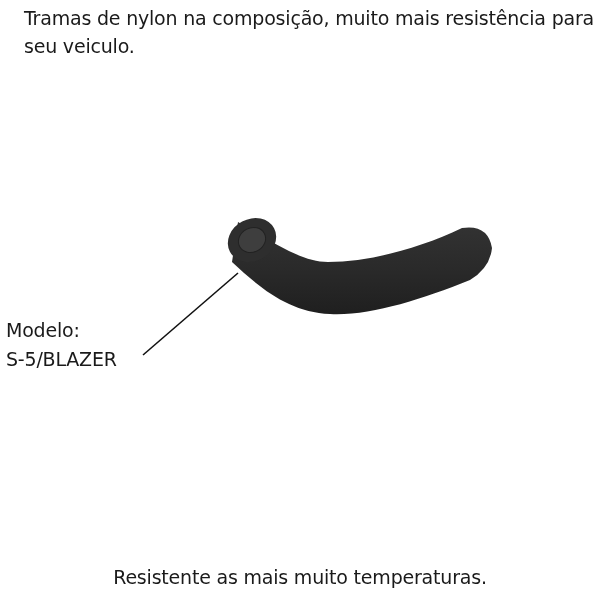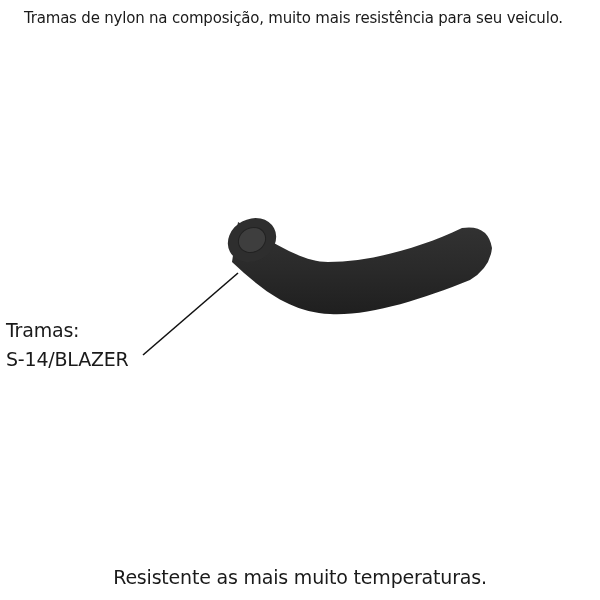--- a/index.html
+++ b/index.html
@@ -2,21 +2,21 @@
 <html><head>
   <meta charset="utf-8">
   <style>
     html, body { margin: 0; padding: 0; }
     body {
       width: 600px; height: 600px; background: #ffffff; position: relative; overflow: hidden;
       font-family: "DejaVu Sans", sans-serif; color: #1a1a1a;
     }
     .top-text {
       position: absolute; left: 24px; top: 4px; width: 570px;
-      font-size: 15px; line-height: 28px; letter-spacing: -0.2px;
+      font-size: 19px; line-height: 28px; letter-spacing: -0.2px;
     }
     .model-label {
       position: absolute; left: 6px; top: 316px;
       font-size: 19px; line-height: 29px; letter-spacing: -0.2px;
     }
     .bottom-text {
       position: absolute; left: 0; top: 564px; width: 600px; text-align: center;
       font-size: 19px; line-height: 26px; letter-spacing: -0.2px;
     }
     .product { position: absolute; left: 0; top: 0; width: 600px; height: 600px; }
@@ -44,17 +44,17 @@
            Q 490 268, 470 280
            C 420 300, 370 316, 330 314
            C 290 312, 262 290, 232 262
            Z" fill="url(#hoseGrad)"></path>
 
   <ellipse cx="252" cy="240" rx="25" ry="21" transform="rotate(-28 252 240)" fill="#2e2e2e"></ellipse>
   <ellipse cx="252" cy="240" rx="14" ry="12" transform="rotate(-28 252 240)" fill="#3e3e3e" stroke="#222" stroke-width="1"></ellipse>
 </svg>
 
 <div class="model-label">
-  <div>Tramas:</div>
-  <div>S-14/BLAZER</div>
+  <div>Modelo:</div>
+  <div>S-5/BLAZER</div>
 </div>
 
 <div class="bottom-text">Resistente as mais muito temperaturas.</div>
 
 </body></html>

